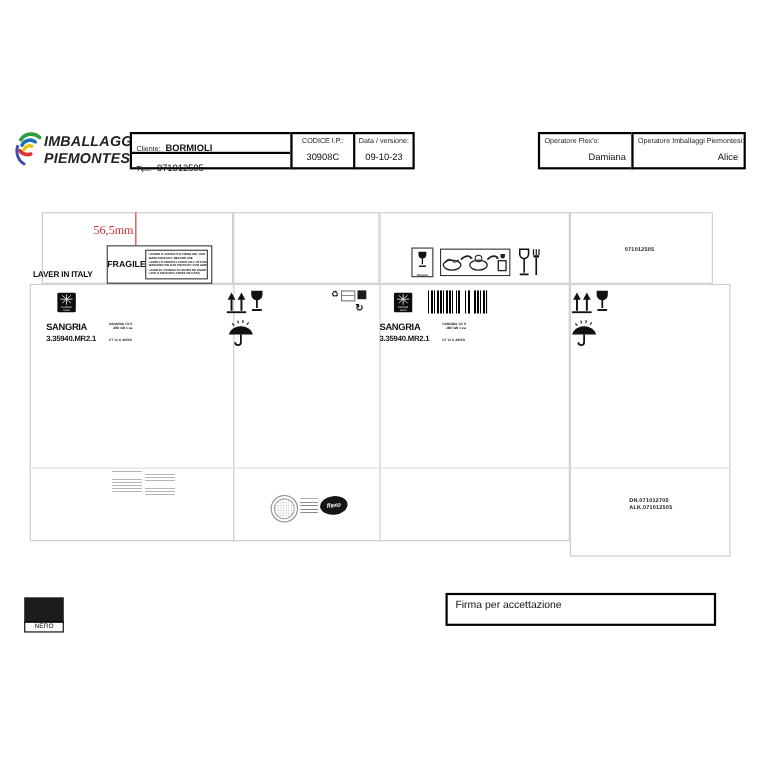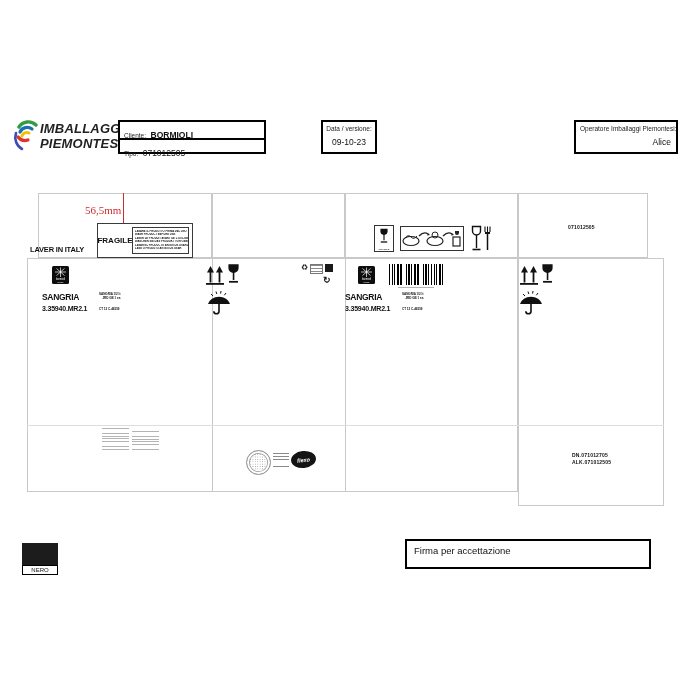--- a/index.html
+++ b/index.html
@@ -58,23 +58,31 @@
   <div class="hcell" style="left:118px;top:120px;width:148px;">
     <div style="height:14px;border-bottom:2px solid #000;padding:2px 0 0 4px;">
       <span class="hlabel">Cliente:</span>
       <span class="hvalue t-bold">BORMIOLI</span>
     </div>
     <div style="height:14px;padding:2px 0 0 4px;">
       <span class="hlabel">Tipo:</span>
       <span class="hvalue">071012505</span>
     </div>
   </div>
+  <div class="hcell" style="left:264px;top:120px;width:59px;text-align:center;">
+    <div class="hlabel" style="padding-top:3px;">CODICE I.P.:</div>
+    <div class="hvalue" style="padding-top:4px;">30908C</div>
+  </div>
   <div class="hcell" style="left:321px;top:120px;width:56px;text-align:center;">
     <div class="hlabel" style="padding-top:3px;">Data / versione:</div>
     <div class="hvalue" style="padding-top:4px;">09-10-23</div>
+  </div>
+  <div class="hcell" style="left:489px;top:120px;width:87px;">
+    <div class="hlabel" style="padding:3px 0 0 4px;">Operatore Flex'o:</div>
+    <div class="hvalue" style="padding:4px 5px 0 0;text-align:right;">Damiana</div>
   </div>
   <div class="hcell" style="left:574px;top:120px;width:104px;">
     <div class="hlabel" style="padding:3px 0 0 4px;white-space:nowrap;">Operatore Imballaggi Piemontesi:</div>
     <div class="hvalue" style="padding:4px 5px 0 0;text-align:right;">Alice</div>
   </div>
 
   <div class="panel abs" style="left:38px;top:193px;width:174px;height:65px;"></div>
   <div class="panel abs" style="left:212px;top:193px;width:133px;height:65px;"></div>
   <div class="panel abs" style="left:345px;top:193px;width:173px;height:65px;"></div>
   <div class="panel abs" style="left:518px;top:193px;width:130px;height:65px;"></div>

